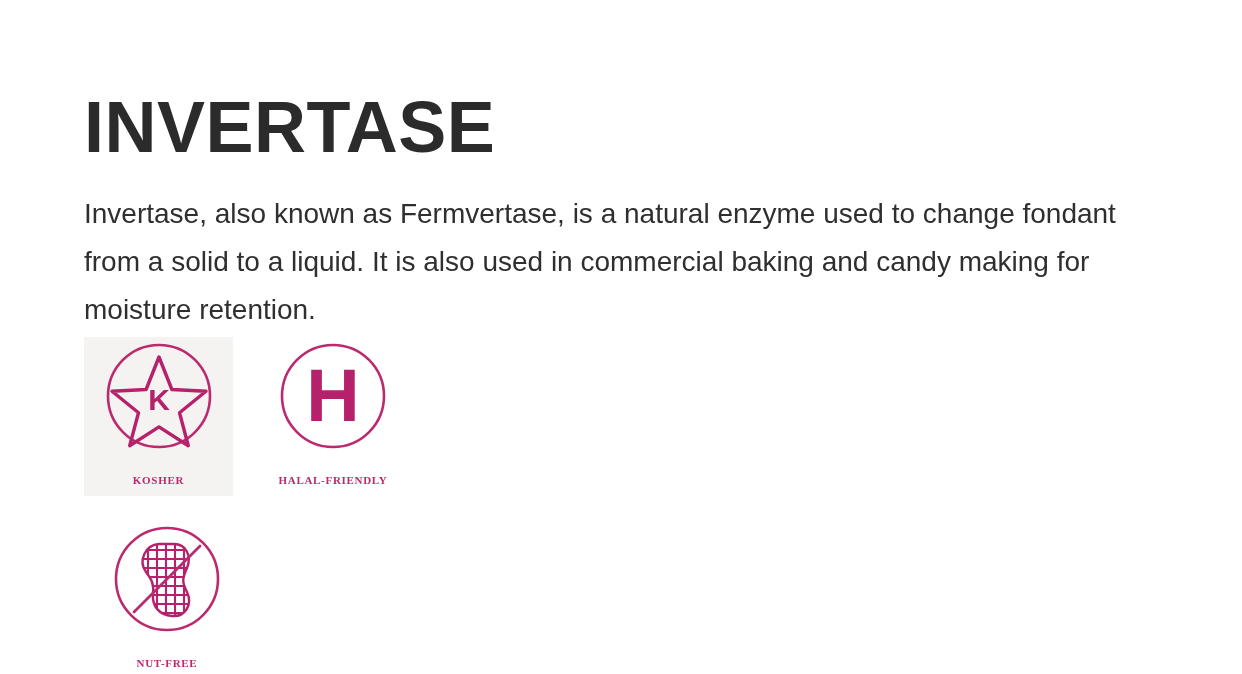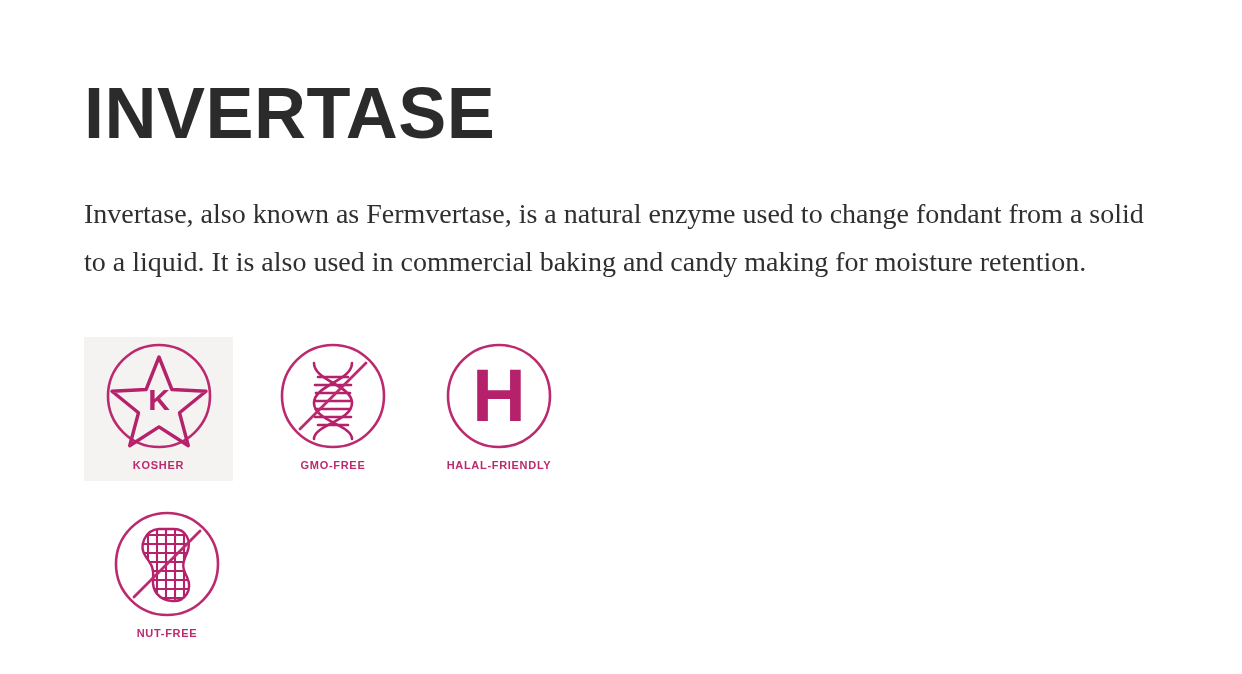--- a/index.html
+++ b/index.html
@@ -17,40 +17,39 @@
 
   .page {
     position: absolute;
     inset: 0;
   }
 
   
   .product-title {
     position: absolute;
     left: 84px;
-    top: 22px;
+    top: 36px;
     font-size: 72px;
     line-height: 86px;
     font-weight: 700;
     letter-spacing: 0.5px;
     color: #2b2b2b;
     white-space: nowrap;
   }
 
   
   .product-description {
     position: absolute;
     left: 84px;
     top: 162px;
     width: 1068px;
     font-size: 28px;
     line-height: 48px;
     font-weight: 400;
     color: #2f2f2f;
-    font-family: Liberation Serif, serif;
   }
 
   
   .badge-grid {
     position: absolute;
     left: 84px;
     top: 337px;
     width: 1010px;
   }
   .badge-row {
@@ -70,27 +69,28 @@
     background: #f4f3f1;
     width: 149px;
     margin-right: 17px;
   }
   .badge-icon {
     width: 110px;
     height: 110px;
     display: block;
   }
   .badge-label {
-    margin-top: 8px;
+    margin-top: 23px;
     font-size: 11px;
     font-weight: 700;
     letter-spacing: 0.7px;
     color: #bb2a6e;
     text-align: center;
     white-space: nowrap;
+    font-family: Liberation Serif, serif;
   }
   .badge-row.row-2 {
     margin-top: 24px;
     gap: 6px;
   }
 </style>
 </head>
 <body>
 
 <div class="page">
@@ -106,38 +106,20 @@
       <div class="badge-cell highlighted">
         <svg class="badge-icon" viewBox="0 0 110 110">
           <circle cx="55" cy="55" r="51" fill="none" stroke="#bb2a6e" stroke-width="2.6"></circle>
           <polygon points="55,16 67.9,48.5 102,50.2 75.5,71.7 84.3,104.7 55,85.9 25.7,104.7 34.5,71.7 8,50.2 42.1,48.5" fill="none" stroke="#b5216b" stroke-width="3.4" stroke-linejoin="round"></polygon>
           <text x="55" y="69" text-anchor="middle" font-family="Liberation Sans, sans-serif" font-size="30" font-weight="700" fill="#b5216b">K</text>
         </svg>
         <div class="badge-label">KOSHER</div>
       </div>
 
 
-      <div class="badge-cell">
-        <svg class="badge-icon" viewBox="0 0 110 110">
-          <circle cx="55" cy="55" r="51" fill="none" stroke="#bb2a6e" stroke-width="2.6"></circle>
-          <g fill="none" stroke="#b5216b" stroke-width="2.6" stroke-linecap="round">
-            <path d="M36 22 C36 40, 74 44, 74 62 C74 80, 36 84, 36 98"></path>
-            <path d="M74 22 C74 40, 36 44, 36 62 C36 80, 74 84, 74 98"></path>
-            <line x1="40" y1="36" x2="70" y2="36"></line>
-            <line x1="37" y1="44" x2="73" y2="44"></line>
-            <line x1="38" y1="52" x2="72" y2="52"></line>
-            <line x1="38" y1="60" x2="72" y2="60"></line>
-            <line x1="38" y1="68" x2="72" y2="68"></line>
-            <line x1="37" y1="76" x2="73" y2="76"></line>
-            <line x1="40" y1="84" x2="70" y2="84"></line>
-          </g>
-          <line x1="22" y1="88" x2="88" y2="22" stroke="#bb2a6e" stroke-width="2.8" stroke-linecap="round"></line>
-        </svg>
-        <div class="badge-label">GMO-FREE</div>
-      </div>
 
       <div class="badge-cell">
         <svg class="badge-icon" viewBox="0 0 110 110">
           <circle cx="55" cy="55" r="51" fill="none" stroke="#bb2a6e" stroke-width="2.6"></circle>
           <text x="55" y="80" text-anchor="middle" font-family="Liberation Sans, sans-serif" font-size="74" font-weight="700" fill="#b5216b">H</text>
         </svg>
         <div class="badge-label">HALAL-FRIENDLY</div>
       </div>
 
 

